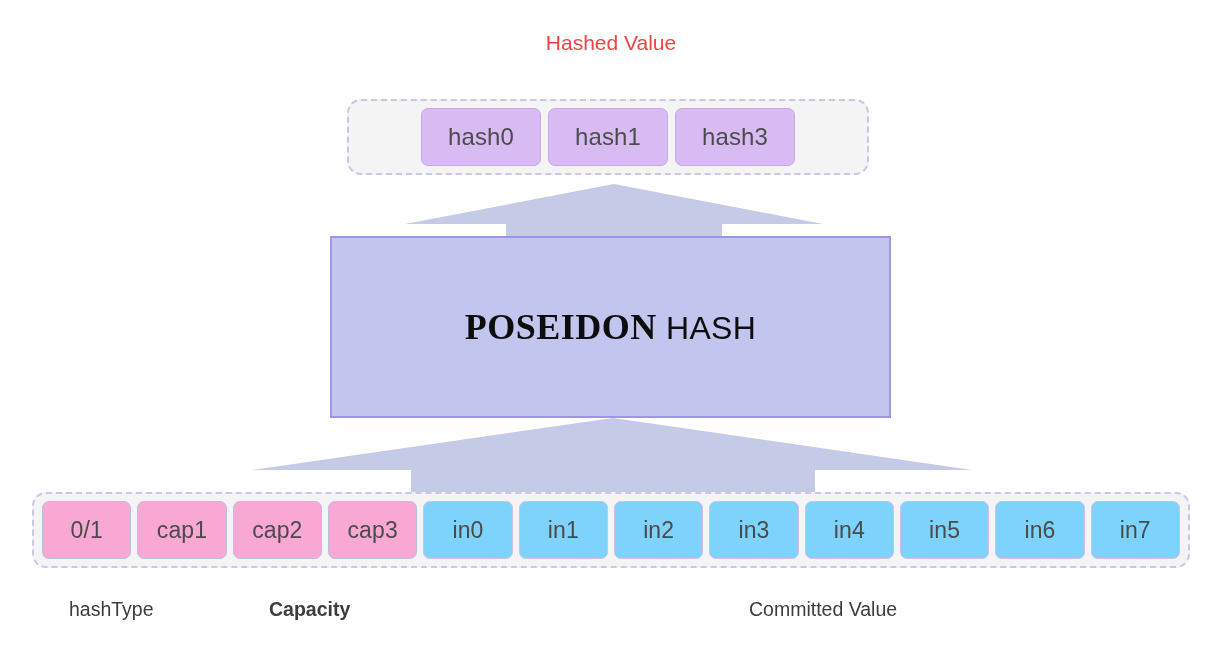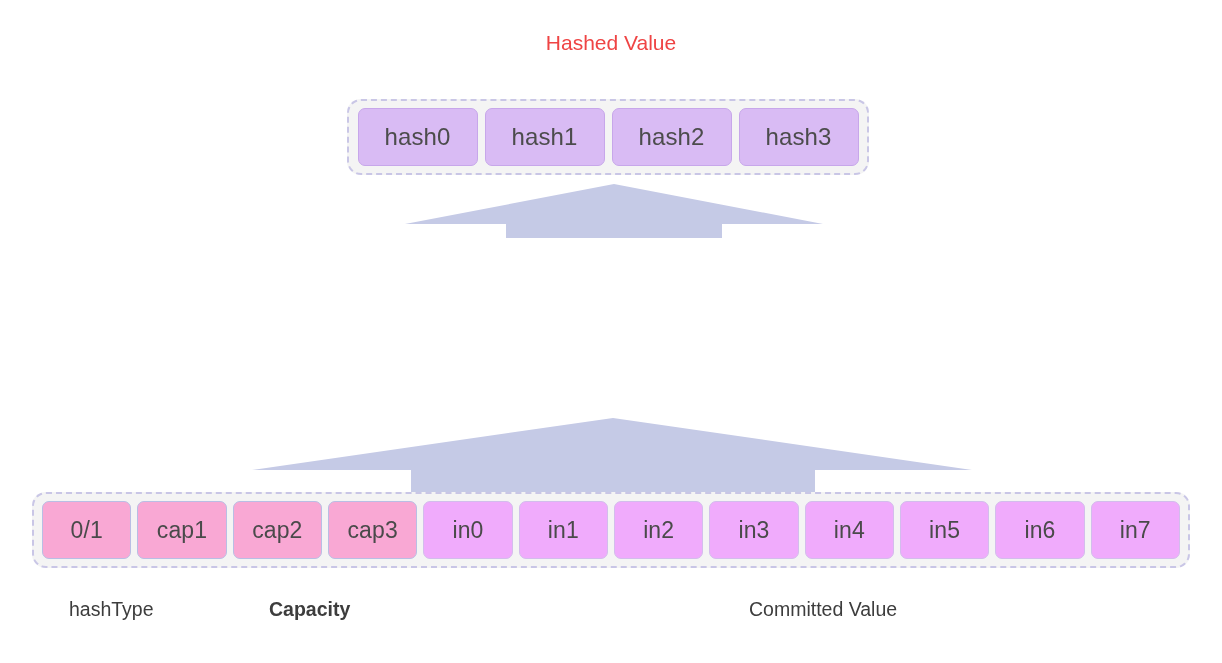--- a/index.html
+++ b/index.html
@@ -97,21 +97,21 @@
     width: 120px;
     font-size: 24px;
     color: #4c4c4c;
   }
   .cell.cap {
     background: #f9a8d4;
     border: 1.5px solid #b9bee4;
     flex: 1 1 0;
   }
   .cell.in {
-    background: #f0abfc;
+    background: #7dd3fc;
     border: 1.5px solid #d3bdec;
     flex: 1 1 0;
   }
 
   
   #poseidon-box {
     position: absolute;
     left: 330px;
     top: 236px;
     width: 561px;
@@ -163,28 +163,32 @@
 </head>
 <body>
 
 <div id="stage">
 
   <div class="caption" id="title-hashed-value">Hashed Value</div>
 
   <div class="group-box" id="group-hashed">
     <div class="cell hash">hash0</div>
     <div class="cell hash">hash1</div>
-    <div class="cell hash">hash2</div>
     <div class="cell hash">hash3</div>
   </div>
 
   <svg class="arrow-svg" id="arrow-up-top" viewBox="0 0 418 54" preserveAspectRatio="none">
     <polygon points="209,0 418,40 317,40 317,54 101,54 101,40 0,40" fill="#c5cae6"></polygon>
   </svg>
 
+  <div id="poseidon-box">
+    <div id="poseidon-text">
+      <span id="poseidon-word">POSEIDON</span><span id="hash-word"> HASH</span>
+    </div>
+  </div>
 
   <svg class="arrow-svg" id="arrow-up-bottom" viewBox="0 0 720 76" preserveAspectRatio="none">
     <polygon points="361,0 720,52 563,52 563,76 159,76 159,52 0,52" fill="#c5cae6"></polygon>
   </svg>
 
   <div class="group-box" id="group-inputs">
     <div class="cell cap">0/1</div>
     <div class="cell cap">cap1</div>
     <div class="cell cap">cap2</div>
     <div class="cell cap">cap3</div>

